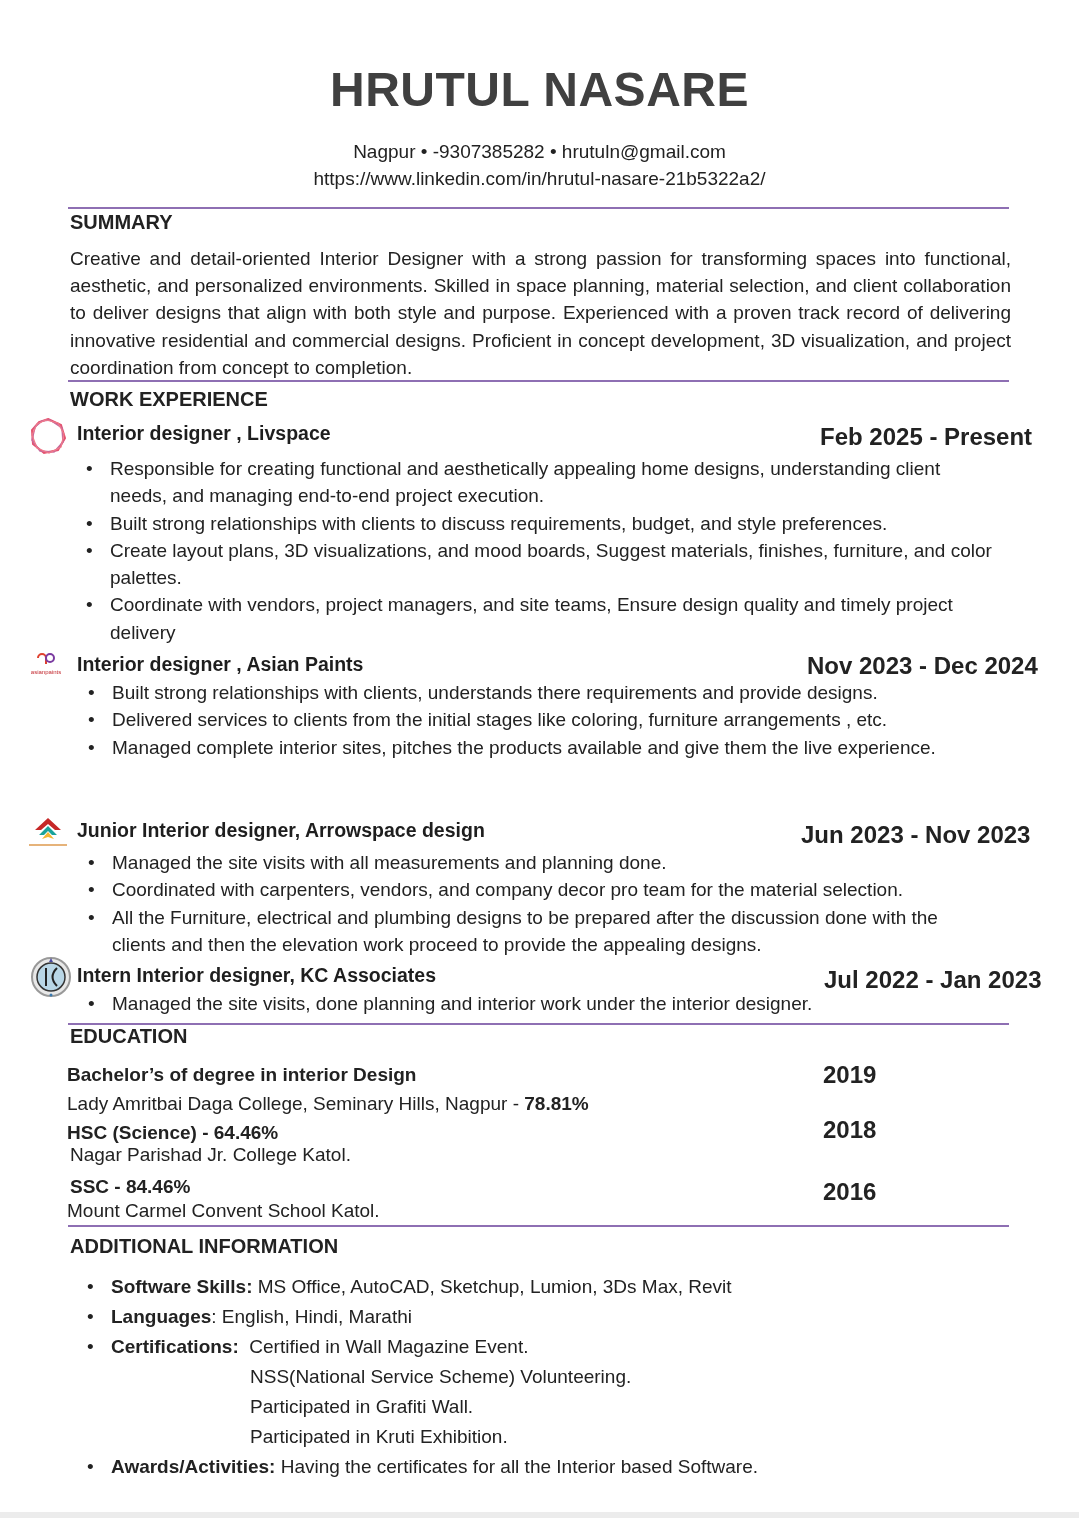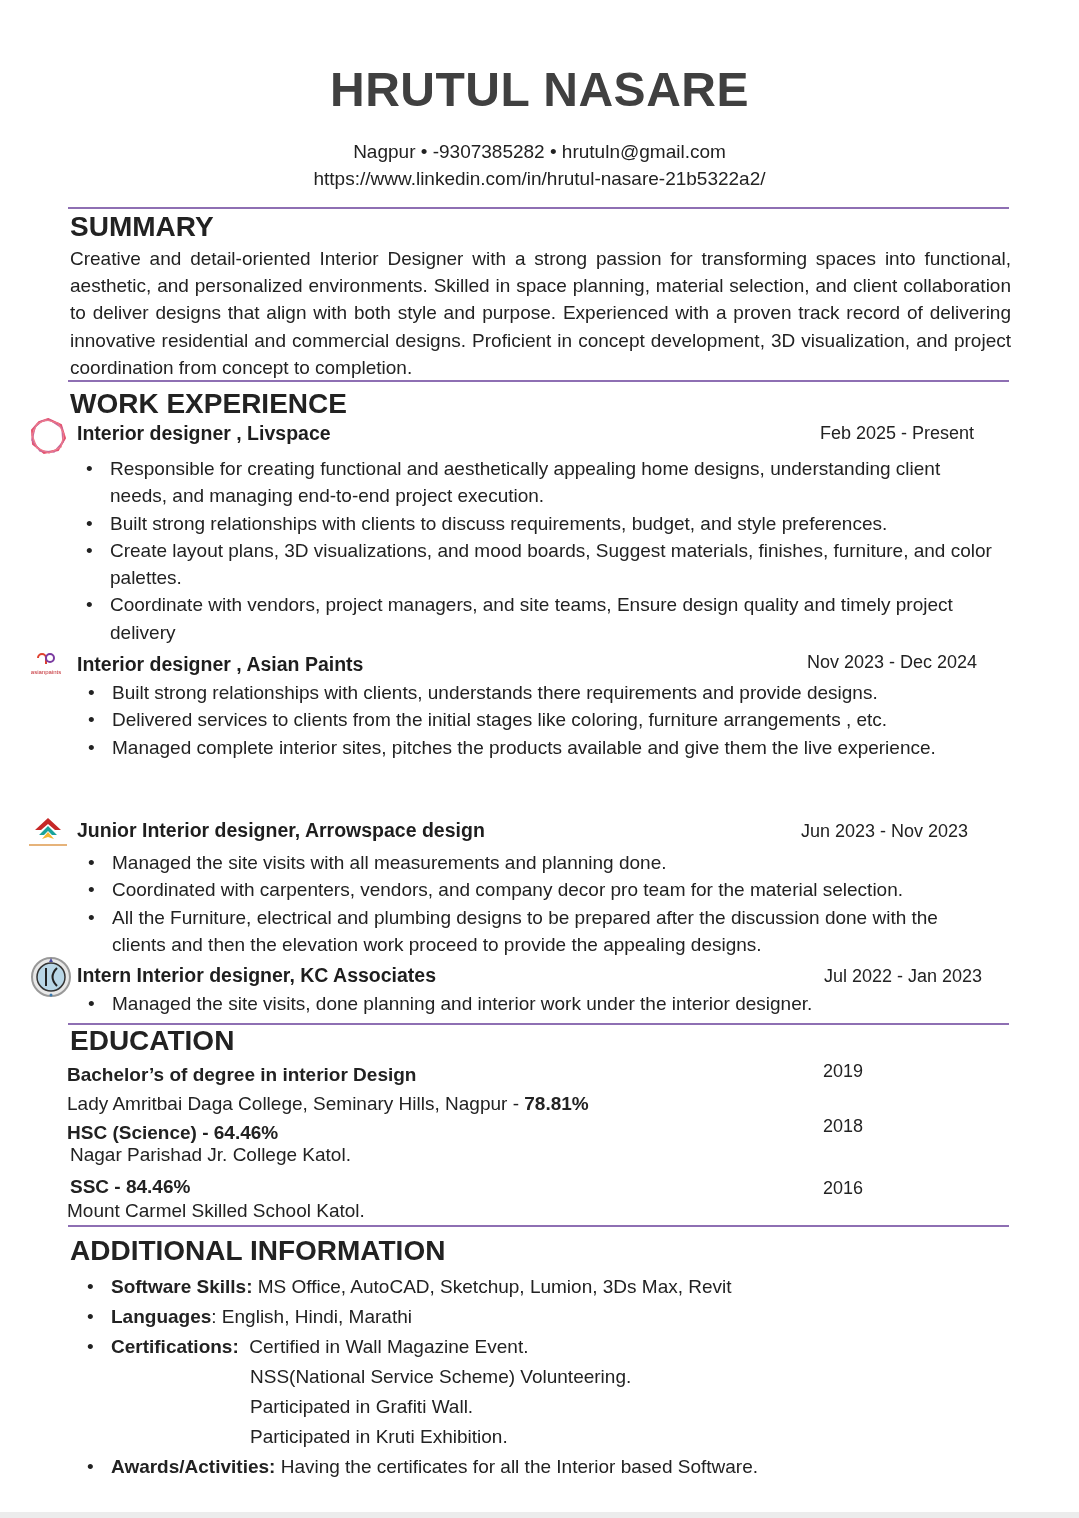--- a/index.html
+++ b/index.html
@@ -2,24 +2,24 @@
 <html><head>
 <meta charset="utf-8">
 <style>
   html, body { margin:0; padding:0; }
   body { width:1079px; height:1518px; background:#ffffff; position:relative; overflow:hidden;
          font-family:"Liberation Sans", sans-serif; color:#222; }
   .abs { position:absolute; }
   .name { left:0; width:1079px; top:62px; text-align:center; font-size:48px; font-weight:bold; color:#404040; letter-spacing:0.5px; }
   .contact { left:0; width:1079px; text-align:center; font-size:19px; color:#222; }
   .rule { left:68px; width:941px; height:2px; background:#8e6fb3; }
-  .sec { left:70px; font-size:28px; font-weight:bold; color:#222; }
+  .sec { left:70px; font-size:20px; font-weight:bold; color:#222; }
   .summary { left:70px; width:941px; top:245px; font-size:19px; line-height:27.2px; text-align:justify; color:#222; }
   .job-title { left:77px; font-size:19.5px; font-weight:bold; color:#1e1e1e; }
-  .date { font-size:18px; font-weight:normal; color:#222; }
+  .date { font-size:24px; font-weight:bold; color:#222; }
   ul.b { position:absolute; margin:0; padding:0; list-style:none; font-size:19px; line-height:27.3px; color:#222; }
   ul.b li { position:relative; padding-left:0; }
   ul.b li::before { content:"•"; position:absolute; left:-24px; top:0; font-size:19px; }
   .edu { font-size:19px; color:#222; }
   .edu-b { font-weight:bold; }
   .footer-bar { left:0; top:1512px; width:1079px; height:6px; background:#ececec; }
 </style>
 </head>
 <body>
 
@@ -103,21 +103,21 @@
 <div class="abs edu" style="left:67px; top:1093px;">
   <span>Lady Amritbai Daga College, Seminary Hills, Nagpur - </span><span class="edu-b">78.81%</span>
 </div>
 <div class="abs date" style="left:823px; top:1061px;">2019</div>
 
 <div class="abs edu edu-b" style="left:67px; top:1122px;">HSC (Science) - 64.46%</div>
 <div class="abs edu" style="left:70px; top:1144px;">Nagar Parishad Jr. College Katol.</div>
 <div class="abs date" style="left:823px; top:1116px;">2018</div>
 
 <div class="abs edu edu-b" style="left:70px; top:1176px;">SSC - 84.46%</div>
-<div class="abs edu" style="left:67px; top:1200px;">Mount Carmel Skilled School Katol.</div>
+<div class="abs edu" style="left:67px; top:1200px;">Mount Carmel Convent School Katol.</div>
 <div class="abs date" style="left:823px; top:1178px;">2016</div>
 
 <div class="abs rule" style="top:1225px;"></div>
 <div class="abs sec" style="top:1235px;">ADDITIONAL INFORMATION</div>
 
 <ul class="b" style="left:111px; top:1272px; width:880px; line-height:30px;">
   <li><b>Software Skills:</b><span> MS Office, AutoCAD, Sketchup, Lumion, 3Ds Max, Revit</span></li>
   <li><b>Languages</b><span>:  English, Hindi, Marathi</span></li>
   <li><b>Certifications:</b>&nbsp; <span>Certified in Wall Magazine Event.</span></li>
   <li class="nob" style="padding-left:139px;">NSS(National Service Scheme) Volunteering.</li>

